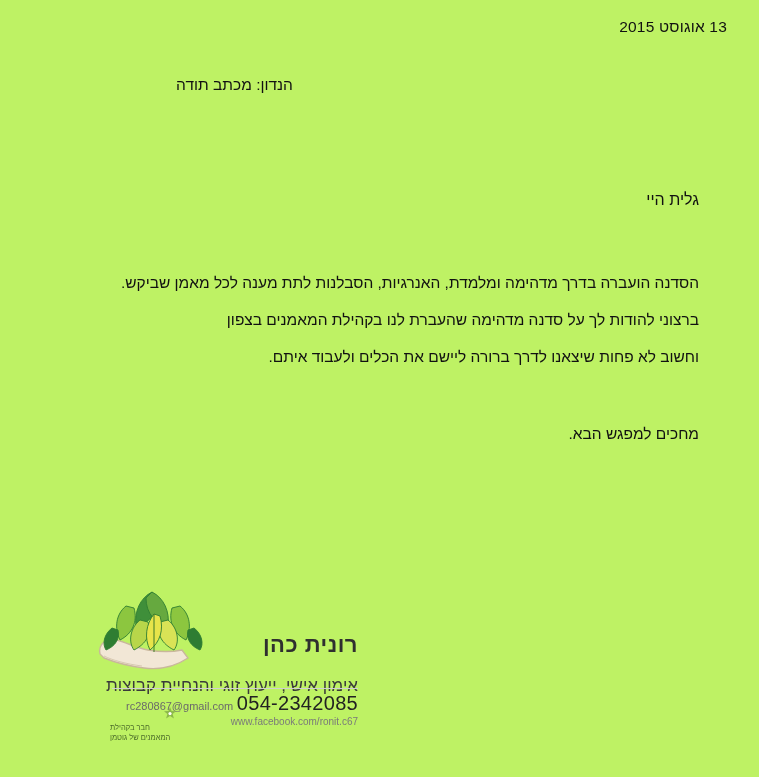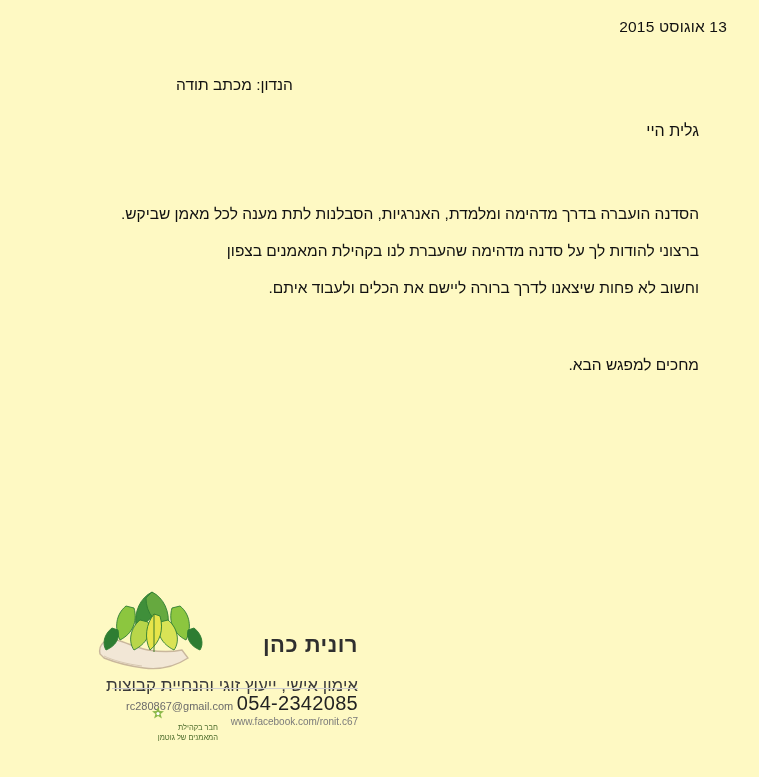--- a/index.html
+++ b/index.html
@@ -12,21 +12,21 @@
     height: 777px;
     font-family: "Liberation Sans", sans-serif;
     color: #1a1a1a;
     overflow: hidden;
     position: relative;
   }
   .page {
     position: relative;
     width: 759px;
     height: 777px;
-    background: #fef9c3;
+    background: #bef264;
     box-sizing: border-box;
     padding: 18px 30px 0 30px;
     direction: rtl;
   }
   .date-line {
     font-size: 15.5px;
     text-align: right;
     letter-spacing: 0.2px;
     margin: 0 0 0 0;
     padding-right: 2px;
@@ -42,21 +42,21 @@
   .subject {
     font-size: 15.5px;
     text-align: center;
     margin-top: 40px;
     padding-right: 290px;
     color: #111;
   }
   .greeting {
     font-size: 16px;
     text-align: right;
-    margin-top: 28px;
+    margin-top: 97px;
     padding-right: 30px;
     color: #111;
   }
   .body-text {
     margin-top: 55px;
     padding-right: 30px;
     padding-left: 60px;
   }
   .body-text p {
     font-size: 15.5px;
@@ -138,24 +138,24 @@
     right: 10px;
     top: 136px;
     font-size: 10px;
     color: #7a7a7a;
     direction: ltr;
     width: 250px;
     text-align: right;
   }
   .assoc-block {
     position: absolute;
-    right: 150px;
+    right: 138px;
     top: 126px;
     width: 120px;
-    text-align: right;
+    text-align: left;
     direction: rtl;
   }
   .assoc-mark {
     width: 16px;
     height: 16px;
     display: block;
     margin: 0 auto 1px auto;
   }
   .assoc-text {
     font-size: 7.5px;

